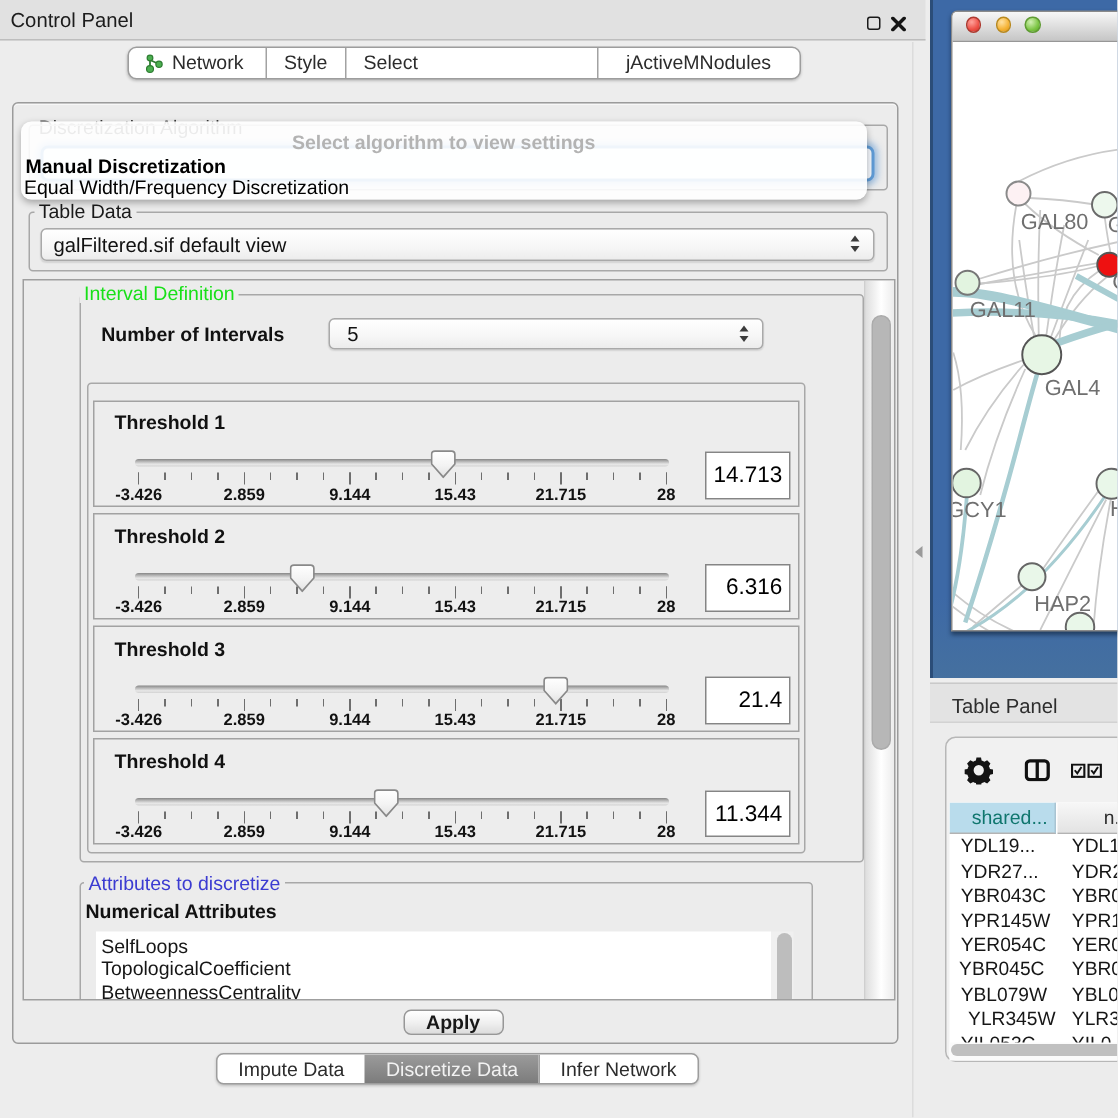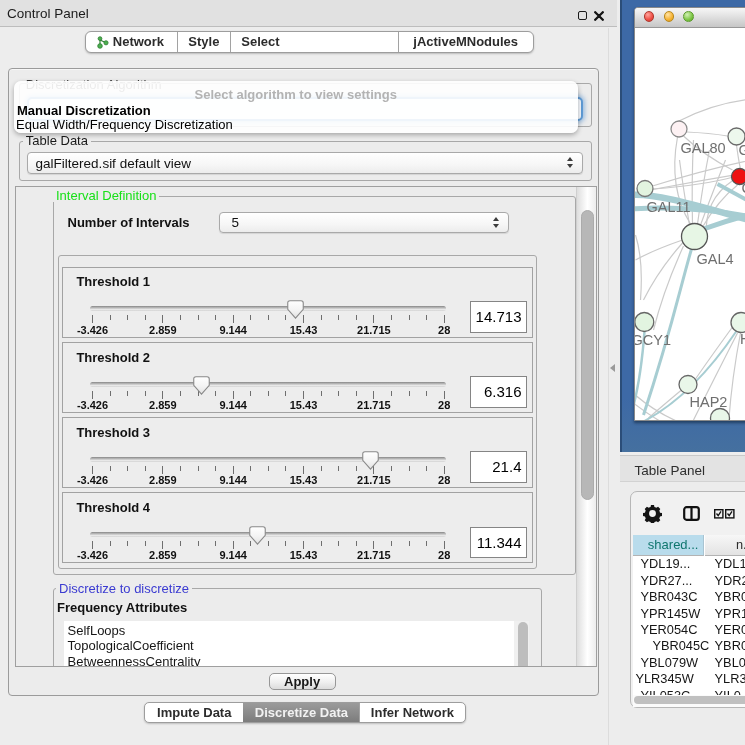--- a/index.html
+++ b/index.html
@@ -13,21 +13,21 @@
 .grp{position:absolute;border:1px solid #a8a8a8;border-radius:3px;}
 .gtitle{position:absolute;background:#ececec;padding:0 3px;font-size:13px;line-height:13px;white-space:nowrap;}
 .tbox{position:absolute;left:46.4px;width:470.6px;height:71px;border:1px solid #a2a2a2;background:#ededed;}
 .tlabel{position:absolute;left:13px;top:6.5px;font-weight:bold;font-size:13px;color:#111;}
 .track{position:absolute;left:26.6px;top:38.7px;width:356px;height:5px;border-radius:2.5px;background:linear-gradient(#868686,#b9b9b9 35%,#e8e8e8 70%,#d2d2d2);}
 .ticksmin{position:absolute;left:28.8px;top:47.5px;width:354px;height:5px;background:repeating-linear-gradient(90deg,#6e6e6e 0,#6e6e6e 1px,transparent 1px,transparent 17.585px);}
 .ticksmaj{position:absolute;left:28.8px;top:47.5px;width:354px;height:8px;background:repeating-linear-gradient(90deg,#6e6e6e 0,#6e6e6e 1px,transparent 1px,transparent 70.34px);}
 .slbl{position:absolute;top:56px;transform:translateX(-50%);font-size:11px;font-weight:bold;color:#111;}
 .tfield{position:absolute;left:407.1px;top:33.3px;width:57px;height:31.8px;background:#fff;border:1px solid #858585;font-size:15px;color:#000000;text-align:right;padding-right:5px;line-height:29px;}
 .thumb{position:absolute;top:32.6px;width:17px;height:19px;}
-.seg{position:relative;display:inline-block;height:100%;float:left;text-align:center;font-size:13px;font-weight:bold;color:#2c2c2c;}
+.seg{position:relative;display:inline-block;height:100%;float:left;text-align:center;font-size:13px;font-weight:normal;color:#2c2c2c;}
 .segsel{background:linear-gradient(#9b9b9b,#7c7c7c);color:#f2f2f2;}
 .segdiv{border-left:1px solid #a2a2a2;}
 .row{position:absolute;white-space:nowrap;font-size:12.8px;color:#161616;}
 </style>
 </head>
 <body>
 <svg width="0" height="0" style="position:absolute">
     <defs>
 <linearGradient id="thumbg" x1="0" y1="0" x2="0" y2="1">
         <stop offset="0" stop-color="#ffffff"></stop>
@@ -150,22 +150,22 @@
         <span class="slbl" style="left:240.1px;">15.43</span>
         <span class="slbl" style="left:310.5px;">21.715</span>
         <span class="slbl" style="left:380.8px;">28</span>
         <div class="tfield">11.344</div>
         <svg class="thumb" style="left:186.1px;" width="17" height="19" viewBox="0 0 17 19">
           <path d="M 0.75 3 Q 0.75 0.75 3 0.75 L 14 0.75 Q 16.25 0.75 16.25 3 L 16.25 9.3 L 8.5 18.1 L 0.75 9.3 Z" fill="url(#thumbg)" stroke="#898989" stroke-width="1.1"></path>
         </svg>
       </div>
 
     <div class="grp" style="left:36.7px;top:401.3px;width:489.8px;height:90px;"></div>
-    <span class="gtitle" style="left:40px;top:394.7px;color:#3b3bd1;">Discretize to discretize</span>
-    <span class="abs" style="left:41px;top:413px;font-size:13px;font-weight:bold;color:#111;">Frequency Attributes</span>
+    <span class="gtitle" style="left:40px;top:394.7px;color:#3b3bd1;">Attributes to discretize</span>
+    <span class="abs" style="left:41px;top:413px;font-size:13px;font-weight:bold;color:#111;">Numerical Attributes</span>
     <div class="abs" style="left:48px;top:433.5px;width:450px;height:46px;background:#fff;">
       <span class="abs" style="left:3.5px;top:2px;font-size:13px;color:#161616;">SelfLoops</span>
       <span class="abs" style="left:3.5px;top:17.7px;font-size:13px;color:#161616;">TopologicalCoefficient</span>
       <span class="abs" style="left:3.5px;top:33.4px;font-size:13px;color:#161616;">BetweennessCentrality</span>
     </div>
     <div class="abs" style="left:498px;top:433.5px;width:15px;height:46px;background:#f0f0f0;"></div>
     <div class="abs" style="left:502px;top:435px;width:9.5px;height:45px;background:#bdbdbd;border-radius:5px 5px 0 0;"></div>
 
     <div class="abs" style="left:560px;top:0;width:20px;height:479.5px;background:linear-gradient(90deg,#dedede,#ffffff 55%,#ececec);border-left:1px solid #cfcfcf;"></div>
     <div class="abs" style="left:564.5px;top:23px;width:13px;height:290px;background:#b7b7b7;border:1px solid #ababab;border-radius:7px;"></div>
@@ -279,25 +279,25 @@
     <span class="row" style="left:7.1px;top:21.6px;">YDL19...</span>
       <span class="row" style="left:81.2px;top:21.6px;">YDL1</span>
     <span class="row" style="left:7.1px;top:38.0px;">YDR27...</span>
       <span class="row" style="left:81.2px;top:38.0px;">YDR2</span>
     <span class="row" style="left:7.1px;top:54.4px;">YBR043C</span>
       <span class="row" style="left:81.2px;top:54.4px;">YBR0</span>
     <span class="row" style="left:7.1px;top:70.8px;">YPR145W</span>
       <span class="row" style="left:81.2px;top:70.8px;">YPR1</span>
     <span class="row" style="left:7.1px;top:87.2px;">YER054C</span>
       <span class="row" style="left:81.2px;top:87.2px;">YER0</span>
-    <span class="row" style="left:19px;top:103.6px;">YBR045C</span>
+    <span class="row" style="left:6px;top:103.6px;">YBR045C</span>
       <span class="row" style="left:81.2px;top:103.6px;">YBR0</span>
     <span class="row" style="left:7.1px;top:120.0px;">YBL079W</span>
       <span class="row" style="left:81.2px;top:120.0px;">YBL0</span>
-    <span class="row" style="left:2px;top:136.4px;">YLR345W</span>
+    <span class="row" style="left:12px;top:136.4px;">YLR345W</span>
       <span class="row" style="left:81.2px;top:136.4px;">YLR3</span>
     <span class="row" style="left:7.1px;top:152.8px;">YIL053C</span>
       <span class="row" style="left:81.2px;top:152.8px;">YIL0</span>
     <div class="abs" style="left:0;top:160px;width:112.5px;height:12.6px;background:#fbfbfb;"></div>
     <div class="abs" style="left:0.5px;top:161.4px;width:112px;height:7.7px;background:#c0c0c0;border-radius:4px 0 0 4px;"></div>
   </div>
 </div>
 
 <div class="abs" style="left:14px;top:81px;width:563.5px;height:51.5px;background:rgba(255,255,255,0.90);border-radius:7px;box-shadow:0 2px 5px rgba(0,0,0,0.30);"></div>
 <div class="abs" style="left:14px;top:86.5px;width:563.5px;text-align:center;font-size:13px;font-weight:bold;color:#b3b3b3;">Select algorithm to view settings</div>

